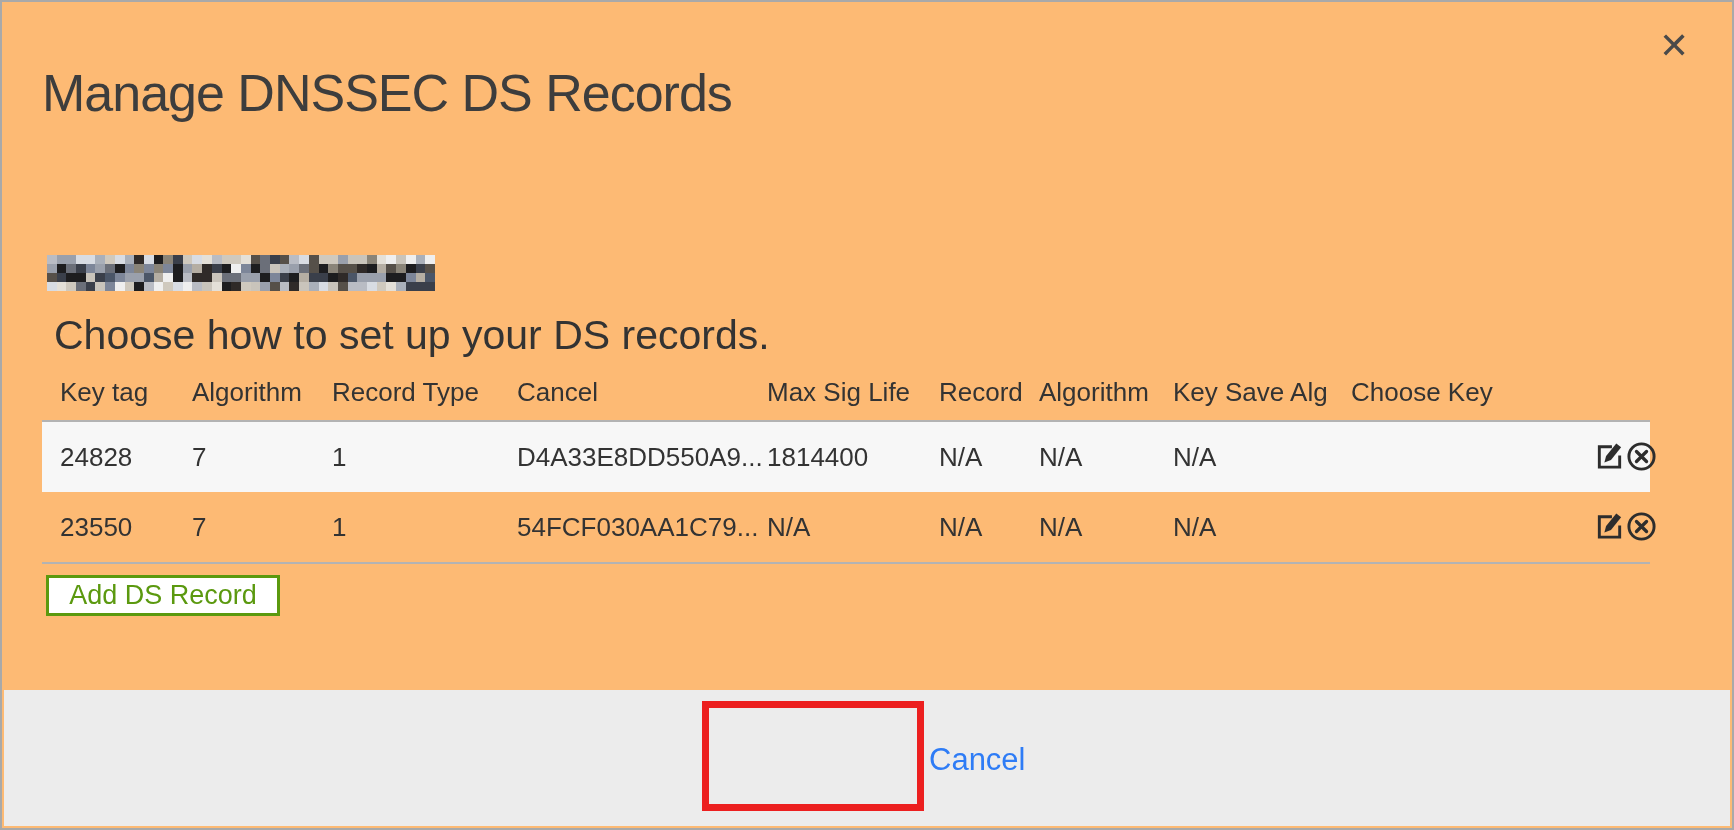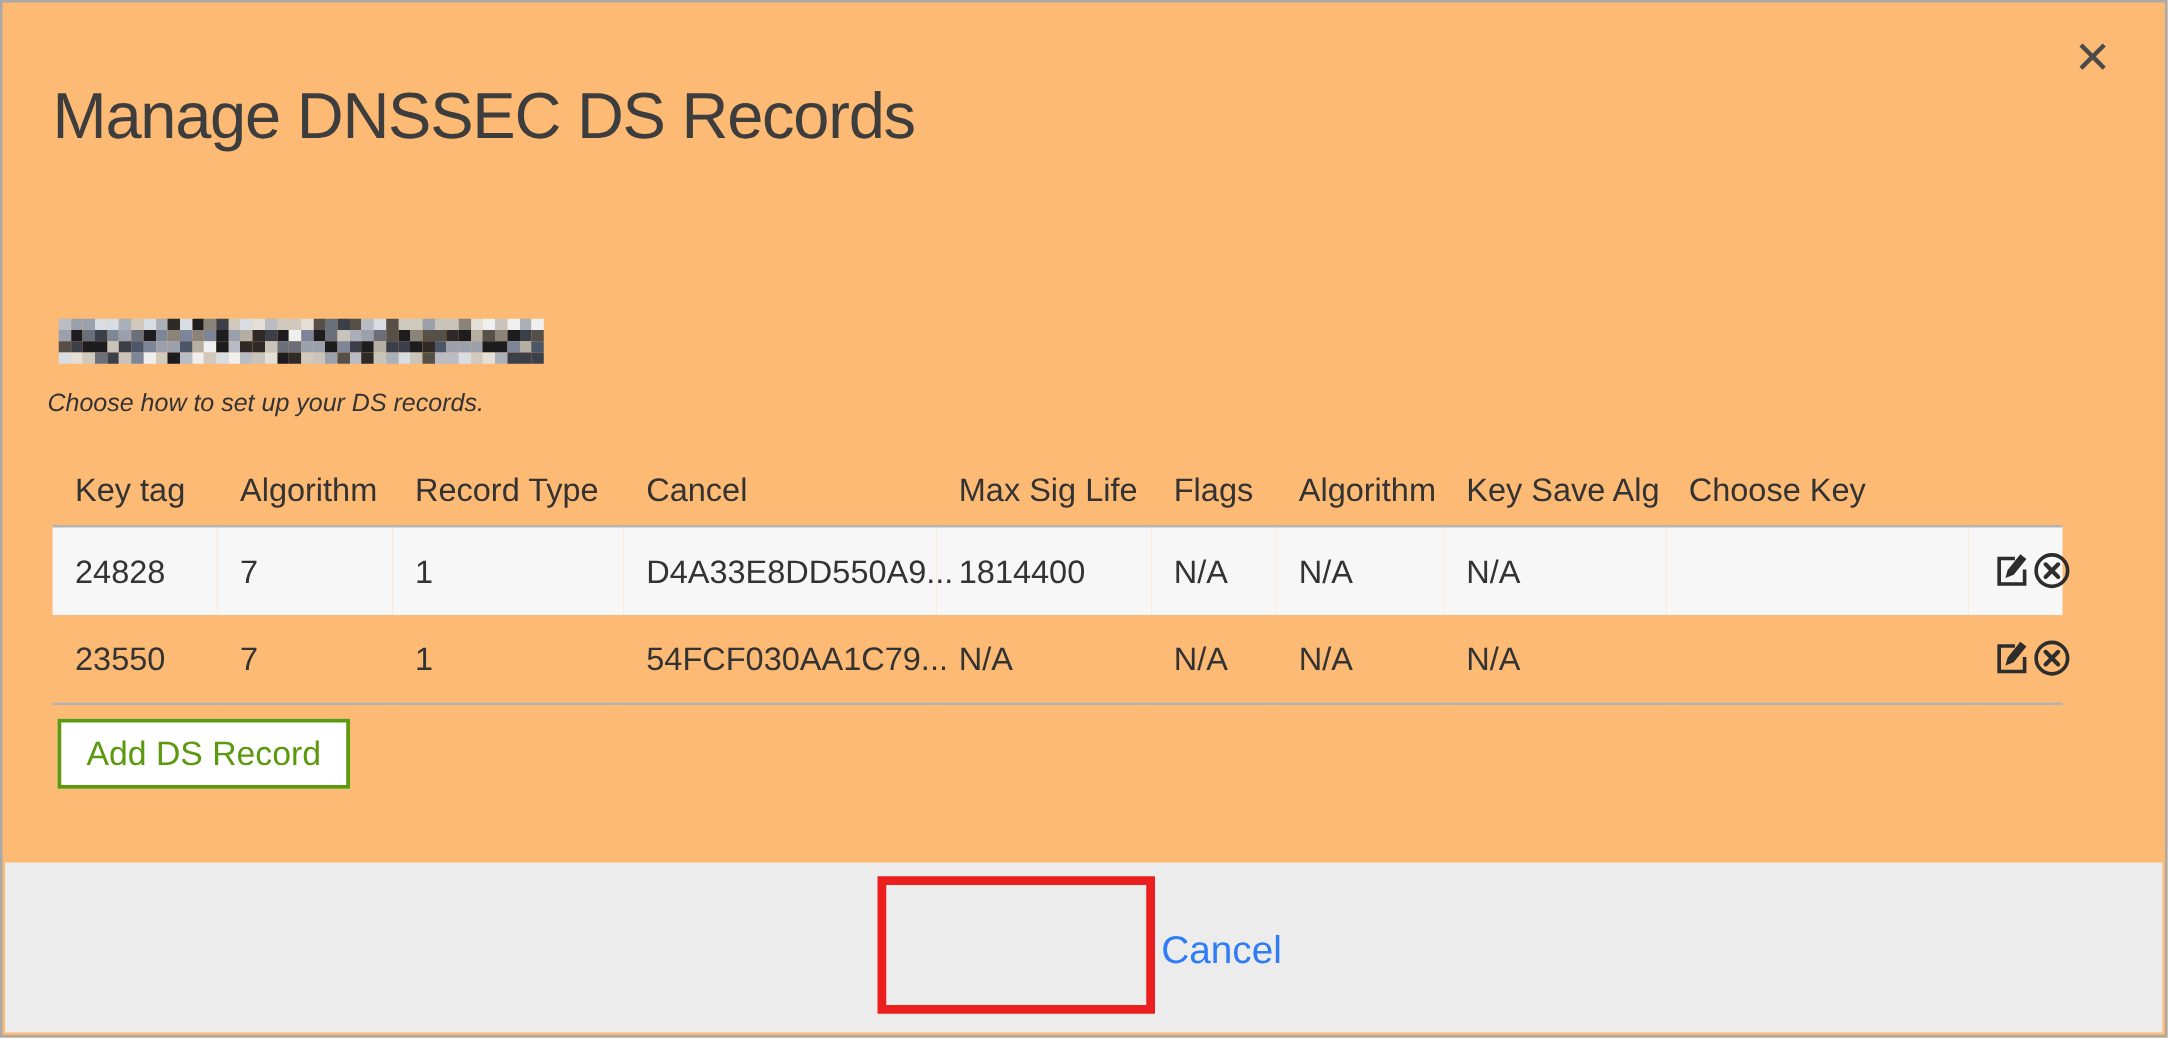--- a/index.html
+++ b/index.html
@@ -29,22 +29,22 @@
   }
   .redacted-domain {
     position: absolute; left: 45px; top: 253px;
     width: 388px; height: 36px;
     display: grid;
     grid-template-columns: repeat(40, 1fr);
     grid-template-rows: repeat(4, 1fr);
   }
   .redacted-domain .px { display: block; width: 100%; height: 100%; }
   .instruction {
-    position: absolute; left: 36px; top: 310px;
-    font-size: 20px; color: var(--text, #333333); font-style: italic;
+    position: absolute; left: 52px; top: 310px;
+    font-size: 41px; color: var(--text, #333333);
   }
   .ds-table {
     position: absolute; left: 40px; top: 362px;
     width: 1608px;
     border-collapse: collapse;
     font-size: 26px; color: var(--text, #333333);
     table-layout: fixed;
   }
   .ds-table th {
     font-weight: 400; text-align: left;
@@ -59,21 +59,21 @@
   .ds-table tbody tr:nth-child(odd) { background: var(--row-stripe, #f7f7f7); }
   .ds-table tbody tr:last-child td { border-bottom: 2px solid var(--table-border, #b3b3b3); }
   .actions-cell { text-align: right; padding-right: 6px !important; }
   .icon-btn {
     display: inline-flex; vertical-align: middle;
     width: 32px; height: 32px; align-items: center; justify-content: center;
     color: #2d2d2d; cursor: pointer; background: none; border: none; padding: 0;
   }
   .add-btn {
     position: absolute; left: 44px; top: 573px;
-    width: 234px; height: 56px;
+    width: 234px; height: 41px;
     box-sizing: border-box;
     background: #ffffff;
     border: 3px solid var(--green, #5b990f);
     color: var(--green, #5b990f);
     font-family: inherit; font-size: 27px;
     display: flex; align-items: center; justify-content: center;
     cursor: pointer;
   }
   .footer {
     position: absolute; left: 2px; right: 2px; bottom: 2px;
@@ -295,21 +295,21 @@
         <col style="width:242px">
       <col style="width:75px">
     </colgroup>
     <thead>
       <tr>
         <th>Key tag</th>
         <th>Algorithm</th>
         <th>Record Type</th>
         <th>Cancel</th>
         <th>Max Sig Life</th>
-        <th>Flags</th>
+        <th>Record</th>
         <th>Algorithm</th>
         <th>Key Save Alg</th>
         <th>Choose Key</th>
         <th></th>
       </tr>
     </thead>
     <tbody>
       <tr>
         <td>24828</td>
         <td>7</td>

